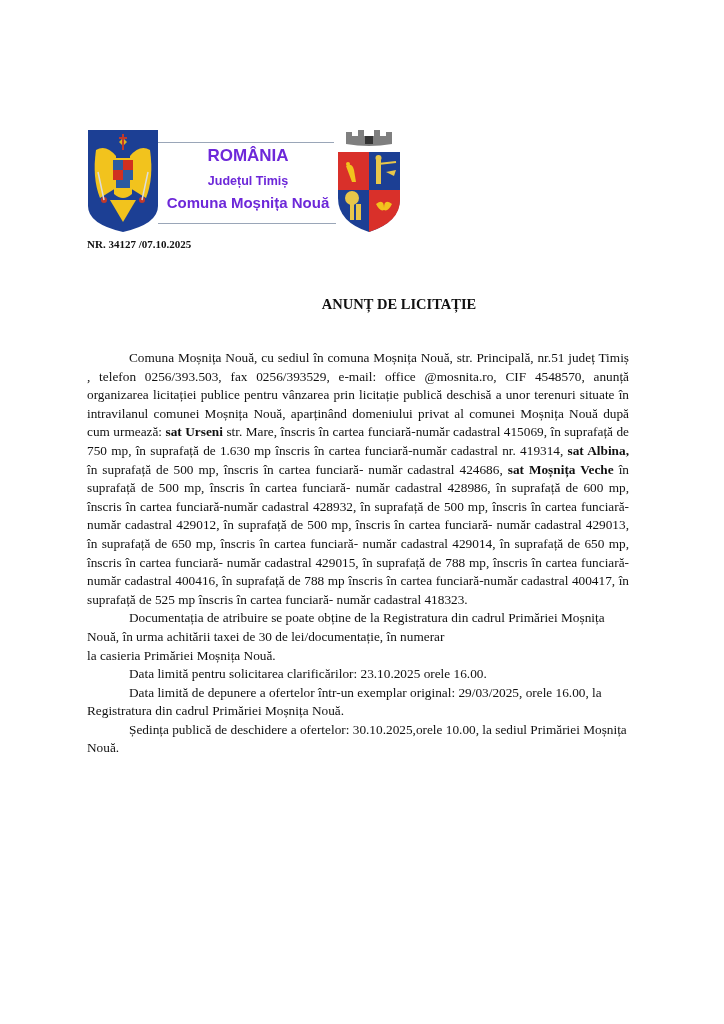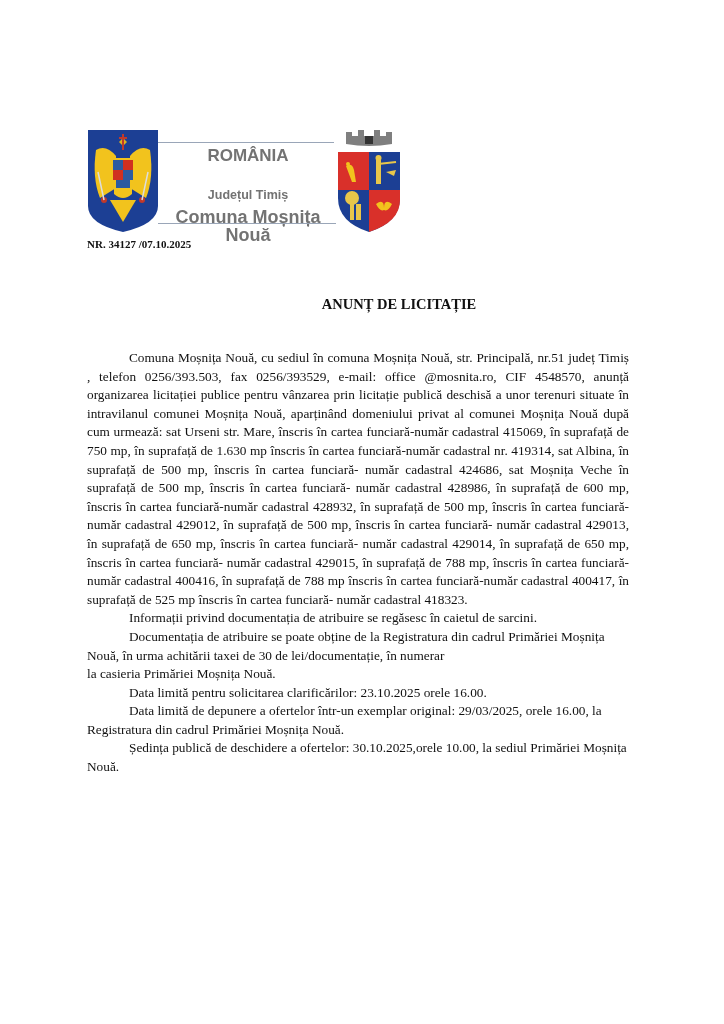--- a/index.html
+++ b/index.html
@@ -5,32 +5,32 @@
   html, body { margin: 0; padding: 0; background: #ffffff; }
   body { width: 724px; height: 1024px; position: relative; overflow: hidden;
          font-family: "Liberation Serif", "DejaVu Serif", serif; color: #111; }
   .header { position: absolute; left: 86px; top: 126px; width: 320px; height: 108px; }
   .hline { position: absolute; height: 1px; background: #9aa6b8; }
   .hline.top { left: 72px; top: 16px; width: 176px; }
   .hline.bottom { left: 72px; top: 97px; width: 178px; }
   .emblem-left { position: absolute; left: 0; top: 2px; width: 74px; height: 106px; }
   .emblem-right { position: absolute; left: 246px; top: 0; width: 74px; height: 108px; }
   .header-text { position: absolute; left: 78px; top: 18px; width: 168px; text-align: center;
-                 font-family: "Liberation Sans", "DejaVu Sans", sans-serif; color: #737373; font-weight: bold; }
+                 font-family: "Liberation Sans", "DejaVu Sans", sans-serif; color: #6d28d9; font-weight: bold; }
   .ht-1 { font-size: 17px; line-height: 22px; margin-top: 1px; }
-  .ht-2 { font-size: 12.5px; line-height: 18px; margin-top: 19px; }
-  .ht-3 { font-size: 18px; line-height: 18px; margin-top: 4px; }
+  .ht-2 { font-size: 12.5px; line-height: 18px; margin-top: 5px; }
+  .ht-3 { font-size: 15px; line-height: 18px; margin-top: 4px; }
   .docnr { position: absolute; left: 87px; top: 238px; font-size: 11px; font-weight: bold; }
   .title { position: absolute; left: 0; width: 724px; top: 296px; text-align: center;
            font-size: 14.5px; font-weight: bold; padding-left: 20px; box-sizing: border-box; margin-left: 27px; }
   .body-text { position: absolute; left: 87px; top: 349px; width: 542px; font-size: 13.3px; line-height: 18.6px; }
   .body-text p { margin: 0; }
   .indent { text-indent: 42px; }
   .para-main { text-align: justify; }
-  b { font-weight: normal; margin-top: 28px; }
+  b { font-weight: bold; margin-top: 28px; }
 </style>
 </head>
 <body>
 
 <div class="header">
   <div class="hline top"></div>
   <div class="hline bottom"></div>
 
   <svg class="emblem-left" viewBox="0 0 74 106">
     <path d="M2 2 H72 V78 Q72 96 37 104 Q2 96 2 78 Z" fill="#1c3f94"></path>
@@ -76,19 +76,18 @@
     <path d="M44 78 Q52 72 52 82 Q52 72 60 78 Q56 86 52 84 Q48 86 44 78 Z" fill="#f2c31d"></path>
   </svg>
 </div>
 
 <div class="docnr">NR. 34127 /07.10.2025</div>
 
 <div class="title">ANUNȚ DE LICITAȚIE</div>
 
 <div class="body-text">
   <p class="indent para-main"><span>Comuna Moșnița Nouă, cu sediul în comuna Moșnița Nouă, str. Principală, nr.51 județ Timiș , telefon 0256/393.503, fax 0256/393529, e-mail: office @mosnita.ro,  CIF 4548570, anunță organizarea licitației publice pentru vânzarea prin licitație publică deschisă a unor terenuri situate în intravilanul comunei Moșnița Nouă, aparținând domeniului privat al comunei Moșnița Nouă după cum urmează: </span><b>sat Urseni</b><span> str. Mare, înscris în cartea funciară-număr cadastral 415069, în suprafață de 750 mp, în suprafață de 1.630 mp înscris în cartea funciară-număr cadastral  nr. 419314, </span><b>sat Albina,</b><span> în suprafață de 500 mp, înscris în cartea funciară- număr cadastral 424686, </span><b>sat Moșnița Veche</b><span> în suprafață de 500 mp, înscris în cartea funciară- număr cadastral 428986, în suprafață de 600 mp, înscris în cartea funciară-număr cadastral 428932, în suprafață de 500 mp, înscris în cartea funciară- număr cadastral 429012, în suprafață de 500 mp, înscris în cartea funciară- număr cadastral 429013, în suprafață de 650 mp, înscris în cartea funciară- număr cadastral 429014, în suprafață de 650 mp, înscris în cartea funciară- număr cadastral 429015,   în suprafață de 788 mp, înscris în cartea funciară- număr cadastral 400416, în suprafață de 788 mp înscris în cartea funciară-număr cadastral 400417, în suprafață de 525 mp înscris în cartea funciară- număr cadastral 418323.</span></p>
-  <p class="indent">Informații privind documentația de atribuire se regăsesc în caietul de sarcini.</p>
   <p class="indent">Documentația de atribuire se poate obține de la Registratura din cadrul Primăriei Moșnița Nouă, în urma achitării taxei de 30 de lei/documentație,  în numerar</p>
   <p>la casieria Primăriei Moșnița Nouă.</p>
   <p class="indent">Data limită pentru solicitarea clarificărilor: 23.10.2025 orele 16.00.</p>
   <p class="indent">Data limită de depunere a ofertelor într-un exemplar original: 29/03/2025, orele 16.00, la Registratura din cadrul Primăriei Moșnița Nouă.</p>
   <p class="indent">Ședința publică de deschidere a ofertelor: 30.10.2025,orele 10.00, la sediul Primăriei Moșnița Nouă.</p>
 </div>
 
 </body></html>

